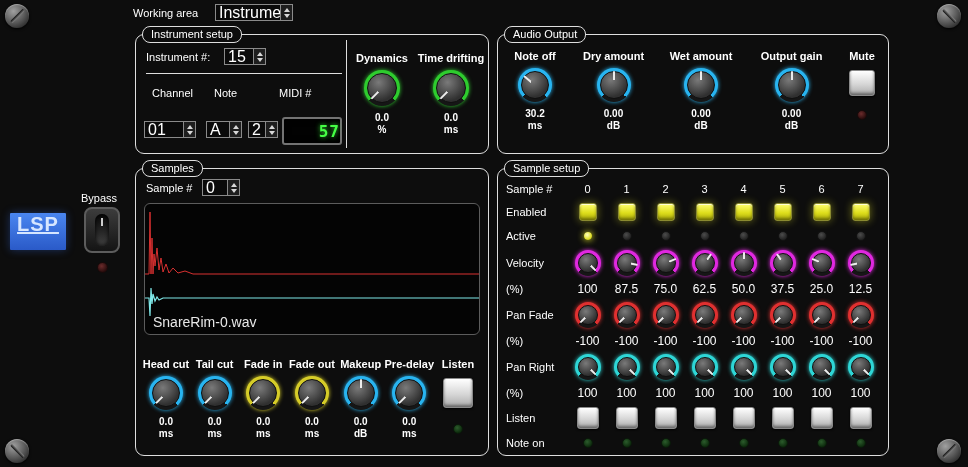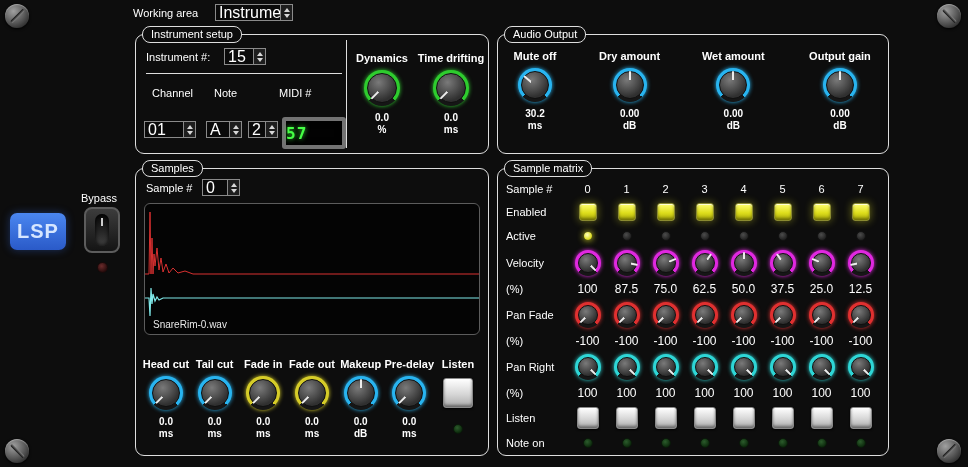--- a/index.html
+++ b/index.html
@@ -57,50 +57,50 @@
   .led{display:inline-block;border-radius:50%;}
   .led8{width:8px;height:8px;} .led9{width:9px;height:9px;}
   .led-on-green{background:radial-gradient(circle at 40% 35%, #c8ffc8, #28e028 60%, #0a7a0a);box-shadow:0 0 7px #2aff2a;}
   .led-on-yellow{background:radial-gradient(circle at 40% 35%, #ffffc0, #e0e028 60%, #7a7a0a);box-shadow:0 0 7px #ffff2a;}
   .led-off{background:radial-gradient(circle at 40% 35%, #4c4c4c, #222 70%);border:1px solid #121212;}
   .led-off-green{background:radial-gradient(circle at 40% 35%, #2c5c2c, #0e2c0e 70%);border:1px solid #0a1a0a;}
   .led-off-red{background:radial-gradient(circle at 40% 35%, #6c2c2c, #2c0e0e 70%);border:1px solid #1a0a0a;}
   .sq{border-radius:2px;}
 
   
-  .lcd{position:absolute;background:#020202;border:4px solid #737373;border-radius:3px;
+  .lcd{position:absolute;background:#020202;border:2px solid #737373;border-radius:3px;
     color:#45ff45;font-family:"DejaVu Sans Mono",monospace;font-size:16px;font-weight:bold;
-    display:flex;align-items:center;justify-content:flex-start;letter-spacing:1px;
+    display:flex;align-items:center;justify-content:flex-end;letter-spacing:1px;
     text-shadow:0 0 5px rgba(60,255,60,.85);box-shadow:inset 0 0 6px #000;}
 
   
   .cols{display:flex;justify-content:space-between;}
   .col{display:flex;flex-direction:column;align-items:center;font-weight:bold;}
   .col-lbl{font-size:11px;display:flex;align-items:center;gap:4px;white-space:nowrap;height:13px;}
   .col .knob{margin-top:6px;}
   .col .btnm{margin-top:8px;}
   .val{font-size:10px;line-height:11px;text-align:center;}
   .val.v1{margin-top:6px;} .val.v2{margin-top:1px;}
 
   
   .wave{position:absolute;background:#040404;border:1px solid #5c5c5c;border-radius:6px;overflow:hidden;}
-  .wave-name{position:absolute;left:8px;bottom:4px;font-size:10px;color:#e8e8e8;}
+  .wave-name{position:absolute;left:8px;bottom:4px;font-size:14px;color:#e8e8e8;}
 
   
   .mx{position:absolute;left:8px;top:12px;display:grid;
     grid-template-columns:62px repeat(8,39px);
     grid-template-rows:16px 22px 18px 28px 16px 28px 16px 28px 16px 26px 16px;
     row-gap:4px;align-items:center;justify-items:center;}
   .mx-lbl{justify-self:start;font-size:11px;white-space:nowrap;}
   .mx-cell{font-size:12px;text-align:center;}
 
   
-  .badge{position:absolute;display:flex;align-items:center;justify-content:center;border-radius:7px;
+  .badge{position:absolute;display:flex;align-items:flex-start;justify-content:center;border-radius:1px;
     background:linear-gradient(180deg,#4a86f0,#2a5ac8);color:#d6e6ff;font-weight:bold;letter-spacing:1px;
-    box-shadow:0 0 8px rgba(60,120,255,.35);}
+    box-shadow:0 0 8px rgba(60,120,255,.35);text-decoration:underline;}
 
   
   .switch{position:absolute;background:linear-gradient(180deg,#3c3c3c,#141414);
     border:2px solid #5c5c5c;border-radius:8px;box-sizing:border-box;}
   .switch::before{content:"";position:absolute;left:50%;top:5px;transform:translateX(-50%);
     width:14px;height:32px;border-radius:7px;background:linear-gradient(180deg,#070707,#232323 50%,#424242);
     box-shadow:inset 0 0 4px #000;}
   .switch::after{content:"";position:absolute;left:50%;top:9px;transform:translateX(-50%);
     width:2px;height:8px;background:#cfcfcf;}
 </style>
@@ -189,21 +189,21 @@
       <div class="val v1">0.0</div>
       <div class="val v2">ms</div>
     </div>
   </div>
 
   <div class="fs" style="left:497px;top:34px;width:390px;height:118px">
     <span class="fs-title">Audio Output</span>
     <div class="cols" style="position:absolute;left:8px;top:14px;width:374px">
       <div class="col" style="width:58px">
         <div class="col-lbl">
-            <span>Mute off</span>
+            <span>Note off</span>
           </div>
         <div class="knob kn-blue k34" style="--rot:-50deg"></div>
         <div class="val v1">30.2</div>
         <div class="val v2">ms</div>
       </div>
       <div class="col" style="width:74px">
         <div class="col-lbl">
             <span>Dry amount</span>
           </div>
         <div class="knob kn-blue k34" style="--rot:0deg"></div>
@@ -218,20 +218,27 @@
         <div class="val v1">0.00</div>
         <div class="val v2">dB</div>
       </div>
       <div class="col" style="width:80px">
         <div class="col-lbl">
             <span>Output gain</span>
           </div>
         <div class="knob kn-blue k34" style="--rot:0deg"></div>
         <div class="val v1">0.00</div>
         <div class="val v2">dB</div>
+      </div>
+      <div class="col" style="width:36px">
+        <div class="col-lbl">
+            <span>Mute</span>
+          </div>
+        <button class="btn btn-white b26 btnm"></button>
+        <span class="led led8 led-off-red" style="margin-top:14px"></span>
       </div>
     </div>
   </div>
 
   <div class="fs" style="left:135px;top:168px;width:352px;height:286px">
     <span class="fs-title">Samples</span>
     <span class="lbl" style="position:absolute;left:10px;top:13px">Sample #</span>
     <div class="spin" style="left:66px;top:10px;width:38px">
       <span class="spin-val">0</span>
       <span class="spin-btns">
@@ -301,21 +308,21 @@
         <div class="col-lbl">
             <span>Listen</span>
           </div>
         <button class="btn btn-white b30 btnm"></button>
         <span class="led led8 led-off-green" style="margin-top:16px"></span>
       </div>
     </div>
   </div>
 
   <div class="fs" style="left:497px;top:168px;width:390px;height:286px">
-    <span class="fs-title">Sample matrix</span>
+    <span class="fs-title">Sample setup</span>
     <div class="mx">
 
       <div class="mx-lbl">Sample #</div>
       <div class="mx-cell" style="font-size:11px">0</div>
       <div class="mx-cell" style="font-size:11px">1</div>
       <div class="mx-cell" style="font-size:11px">2</div>
       <div class="mx-cell" style="font-size:11px">3</div>
       <div class="mx-cell" style="font-size:11px">4</div>
       <div class="mx-cell" style="font-size:11px">5</div>
       <div class="mx-cell" style="font-size:11px">6</div>

